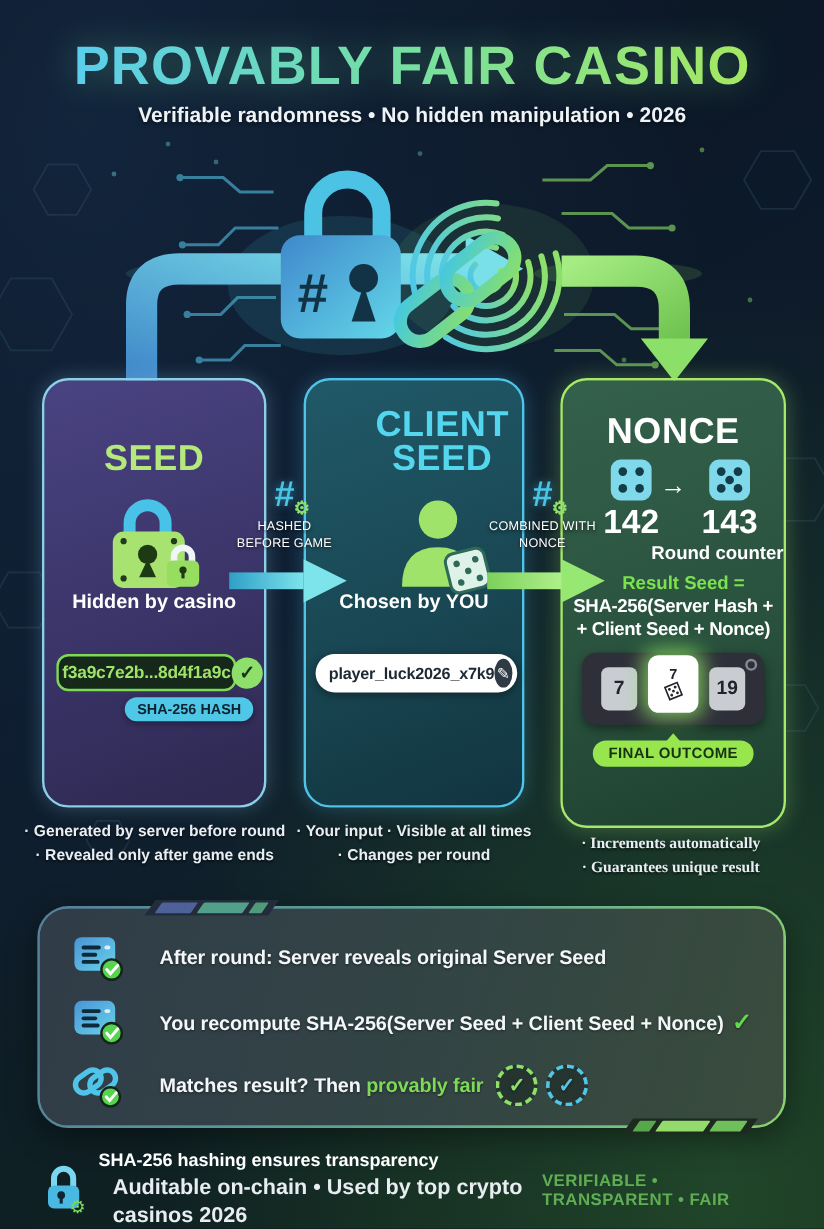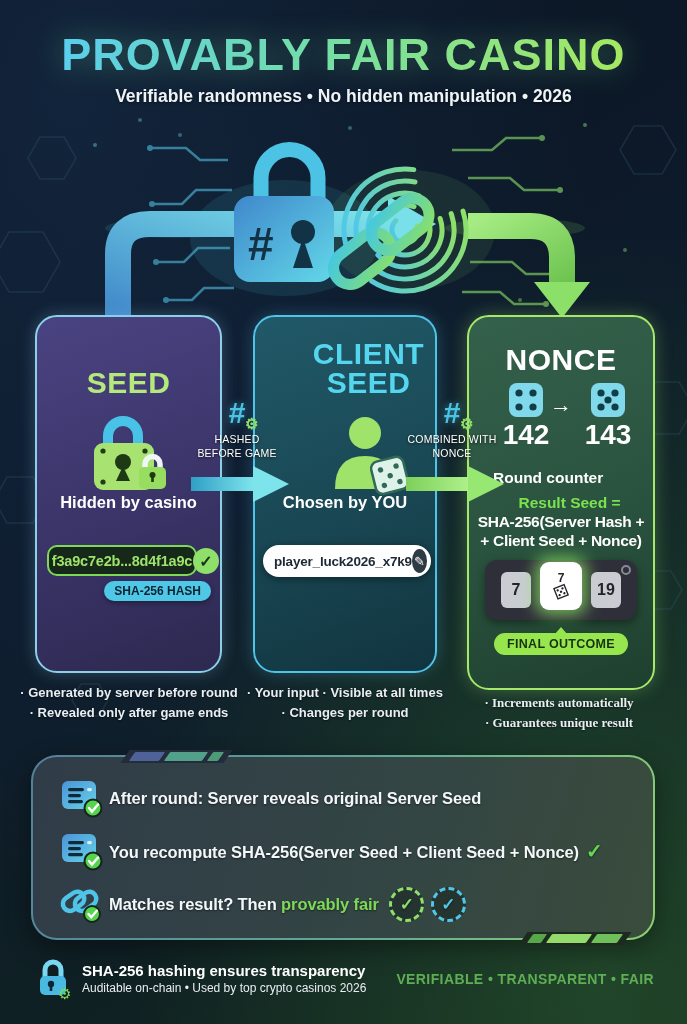--- a/index.html
+++ b/index.html
@@ -58,21 +58,21 @@
     display:flex;align-items:center;padding:0 4px 0 11px;box-shadow:0 2px 8px rgba(0,0,0,.4);}
   .inputpill .val{flex:1;font-size:13.5px;font-weight:700;color:#1d2933;letter-spacing:-.2px;}
   .editbtn{width:24px;height:24px;border-radius:50%;background:#2e3a44;color:#fff;font-size:13px;
     display:flex;align-items:center;justify-content:center;}
 
   
   .counter{display:grid;grid-template-columns:56px 26px 56px;justify-content:center;align-items:start;margin-top:8px;}
   .counter .col{display:flex;flex-direction:column;align-items:center;gap:3px;margin-left:12px;}
   .counter .num{font-size:28px;font-weight:800;color:#fff;line-height:1;}
   .counter .arr{font-size:22px;font-weight:700;color:#fff;margin-top:10px;text-align:center;}
-  .roundcap{text-align:left;font-size:15.5px;font-weight:700;color:#fff;margin-top:20px;padding-left:24px;}
+  .roundcap{text-align:right;font-size:15.5px;font-weight:700;color:#fff;margin-top:4px;padding-left:24px;}
   .formula{margin-top:7px;text-align:center;line-height:1.22;}
   .formula .ft{color:#7be24f;font-size:15.5px;font-weight:800;padding-left:17px;}
   .formula .fl{color:#fff;font-size:15.5px;font-weight:800;letter-spacing:-.3px;}
   .outcome{position:relative;margin:9px auto 0;width:152px;height:60px;background:#2f2f3a;border-radius:12px;
     display:flex;align-items:center;justify-content:center;gap:9px;box-shadow:0 3px 8px rgba(0,0,0,.4);}
   .reel{width:30px;height:36px;background:#c9cdd2;border-radius:6px;color:#23232b;font-size:16px;font-weight:800;
     display:flex;align-items:center;justify-content:center;}
   .reel-mid{width:42px;height:48px;background:#fff;border-radius:9px;margin-top:-8px;
     display:flex;flex-direction:column;align-items:center;justify-content:center;
     box-shadow:0 0 16px 5px rgba(140,230,100,.75);}
@@ -106,35 +106,35 @@
     background:linear-gradient(100deg,rgba(43,51,61,.88),rgba(46,58,53,.88)) padding-box,
                linear-gradient(110deg,#54809a 0%,#62a898 55%,#8ed06e 100%) border-box;
     box-shadow:0 8px 26px rgba(0,0,0,.4);}
   .notch{position:absolute;display:flex;gap:5px;padding:2px 7px;height:13px;transform:skewX(-35deg);}
   .notch span{display:block;height:9px;border-radius:1px;}
   .notch-tl{top:-7px;left:92px;background:#222c3a;}
   .notch-tl .s1{width:30px;background:#4e6198;} .notch-tl .s2{width:38px;background:#53a08a;} .notch-tl .s3{width:11px;background:#4f9a78;}
   .notch-br{bottom:-7px;right:26px;background:#1c2a20;}
   .notch-br .s1{width:14px;background:#57a84a;} .notch-br .s2{width:40px;background:#93dc6c;} .notch-br .s3{width:26px;background:#6fbf5a;}
   .steps{padding:22px 18px 0 28px;display:flex;flex-direction:column;gap:15px;}
-  .step{display:flex;align-items:center;gap:6px;}
+  .step{display:flex;align-items:center;gap:30px;}
   .step-text{font-size:16.5px;font-weight:700;color:#f3f7fa;letter-spacing:-.1px;text-shadow:0 1px 2px rgba(0,0,0,.5);}
   .step .chk{color:#62d94e;font-size:20px;font-weight:800;margin-left:7px;}
   .step .hl{color:#7ed957;}
   .seal{width:35px;height:35px;border-radius:50%;display:inline-flex;align-items:center;justify-content:center;
     background:rgba(16,26,20,.40);font-size:17px;font-weight:800;margin-left:6px;}
   .seal span{font-style:normal;}
   .seal-green{border:3px dashed #8ee06a;color:#8ee06a;}
   .seal-cyan{border:3px dashed #52c6e8;color:#52c6e8;margin-left:2px;}
 
   
   .footer{position:absolute;left:36px;top:958px;width:620px;display:flex;align-items:center;z-index:2;}
   .ftext{margin-left:12px;line-height:1.3;}
   .ftext .l1{font-size:15px;font-weight:700;color:#fff;}
-  .ftext .l2{font-size:12px;font-weight:400;color:#e8edf2;}
+  .ftext .l2{font-size:18px;font-weight:700;color:#e8edf2;margin-left:12px;}
   .tagline{margin-left:auto;font-size:14px;font-weight:800;letter-spacing:.4px;color:#5fae54;padding-right:2px;}
 </style>
 </head>
 <body>
 
 <div class="stage">
 
   <svg id="bg-svg" width="687" height="1024" viewBox="0 0 687 1024">
     <defs>
       <linearGradient id="gLockBody" x1="0" y1="0" x2="1" y2="1">

